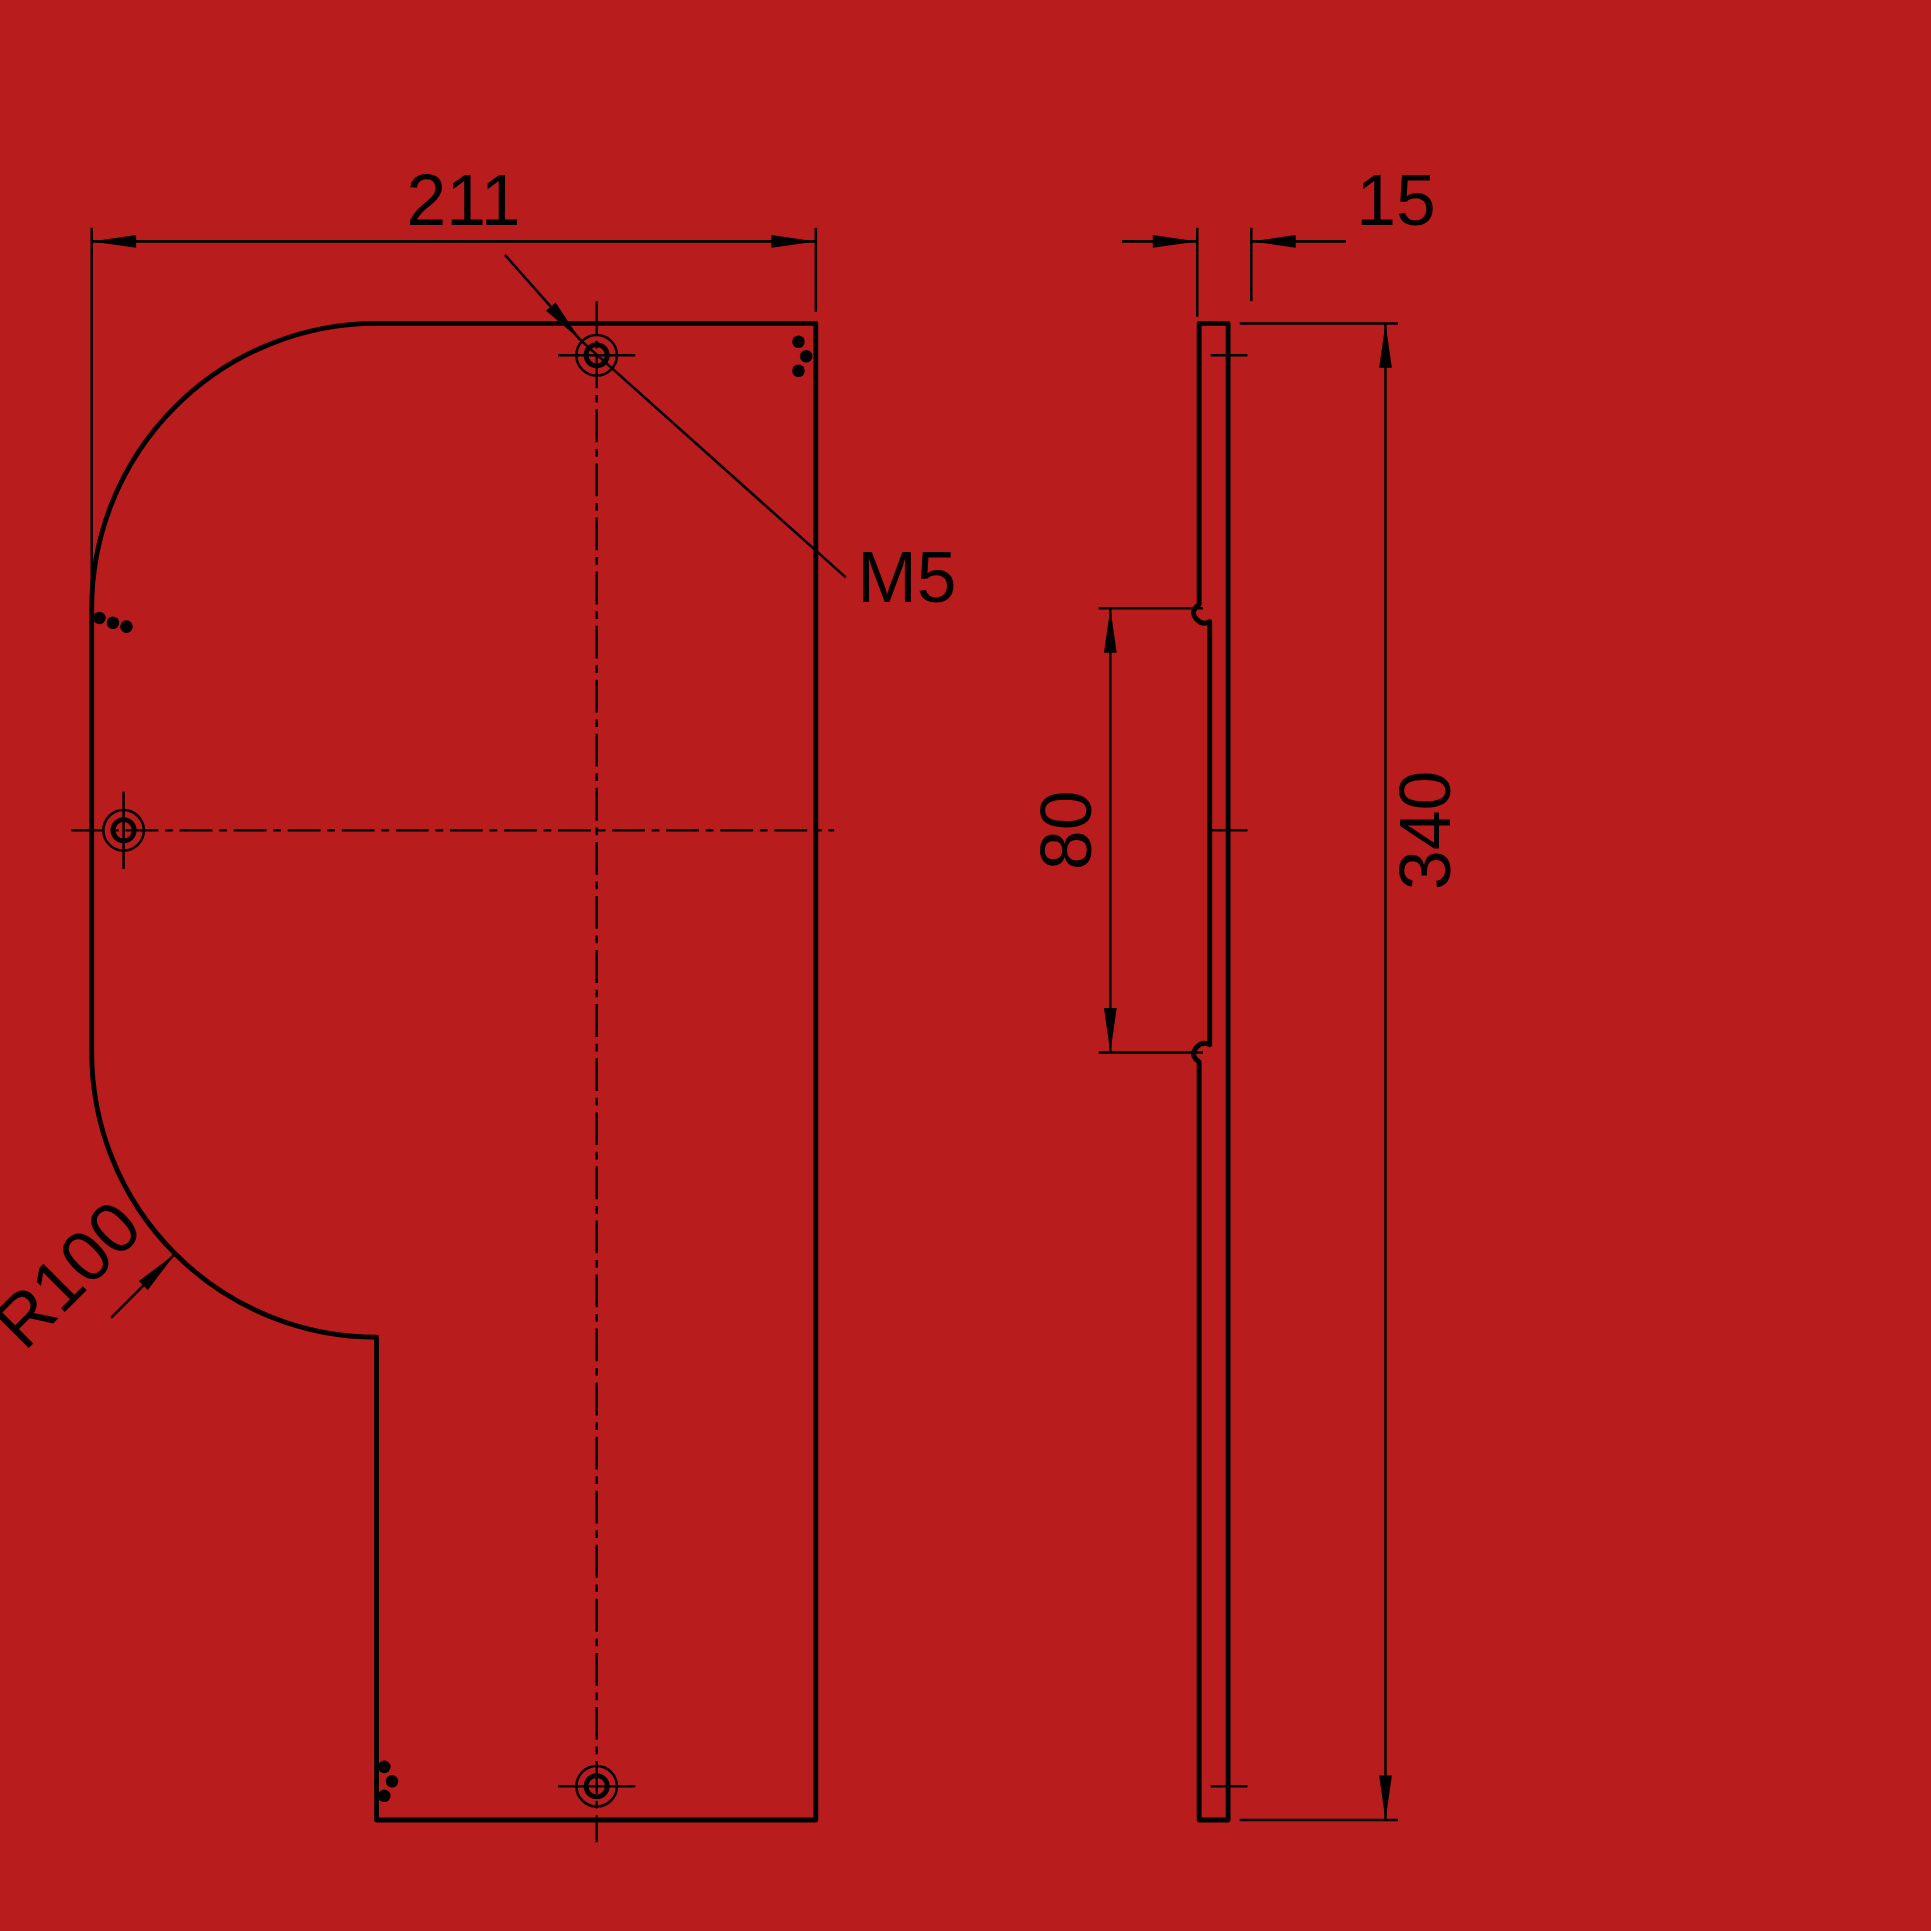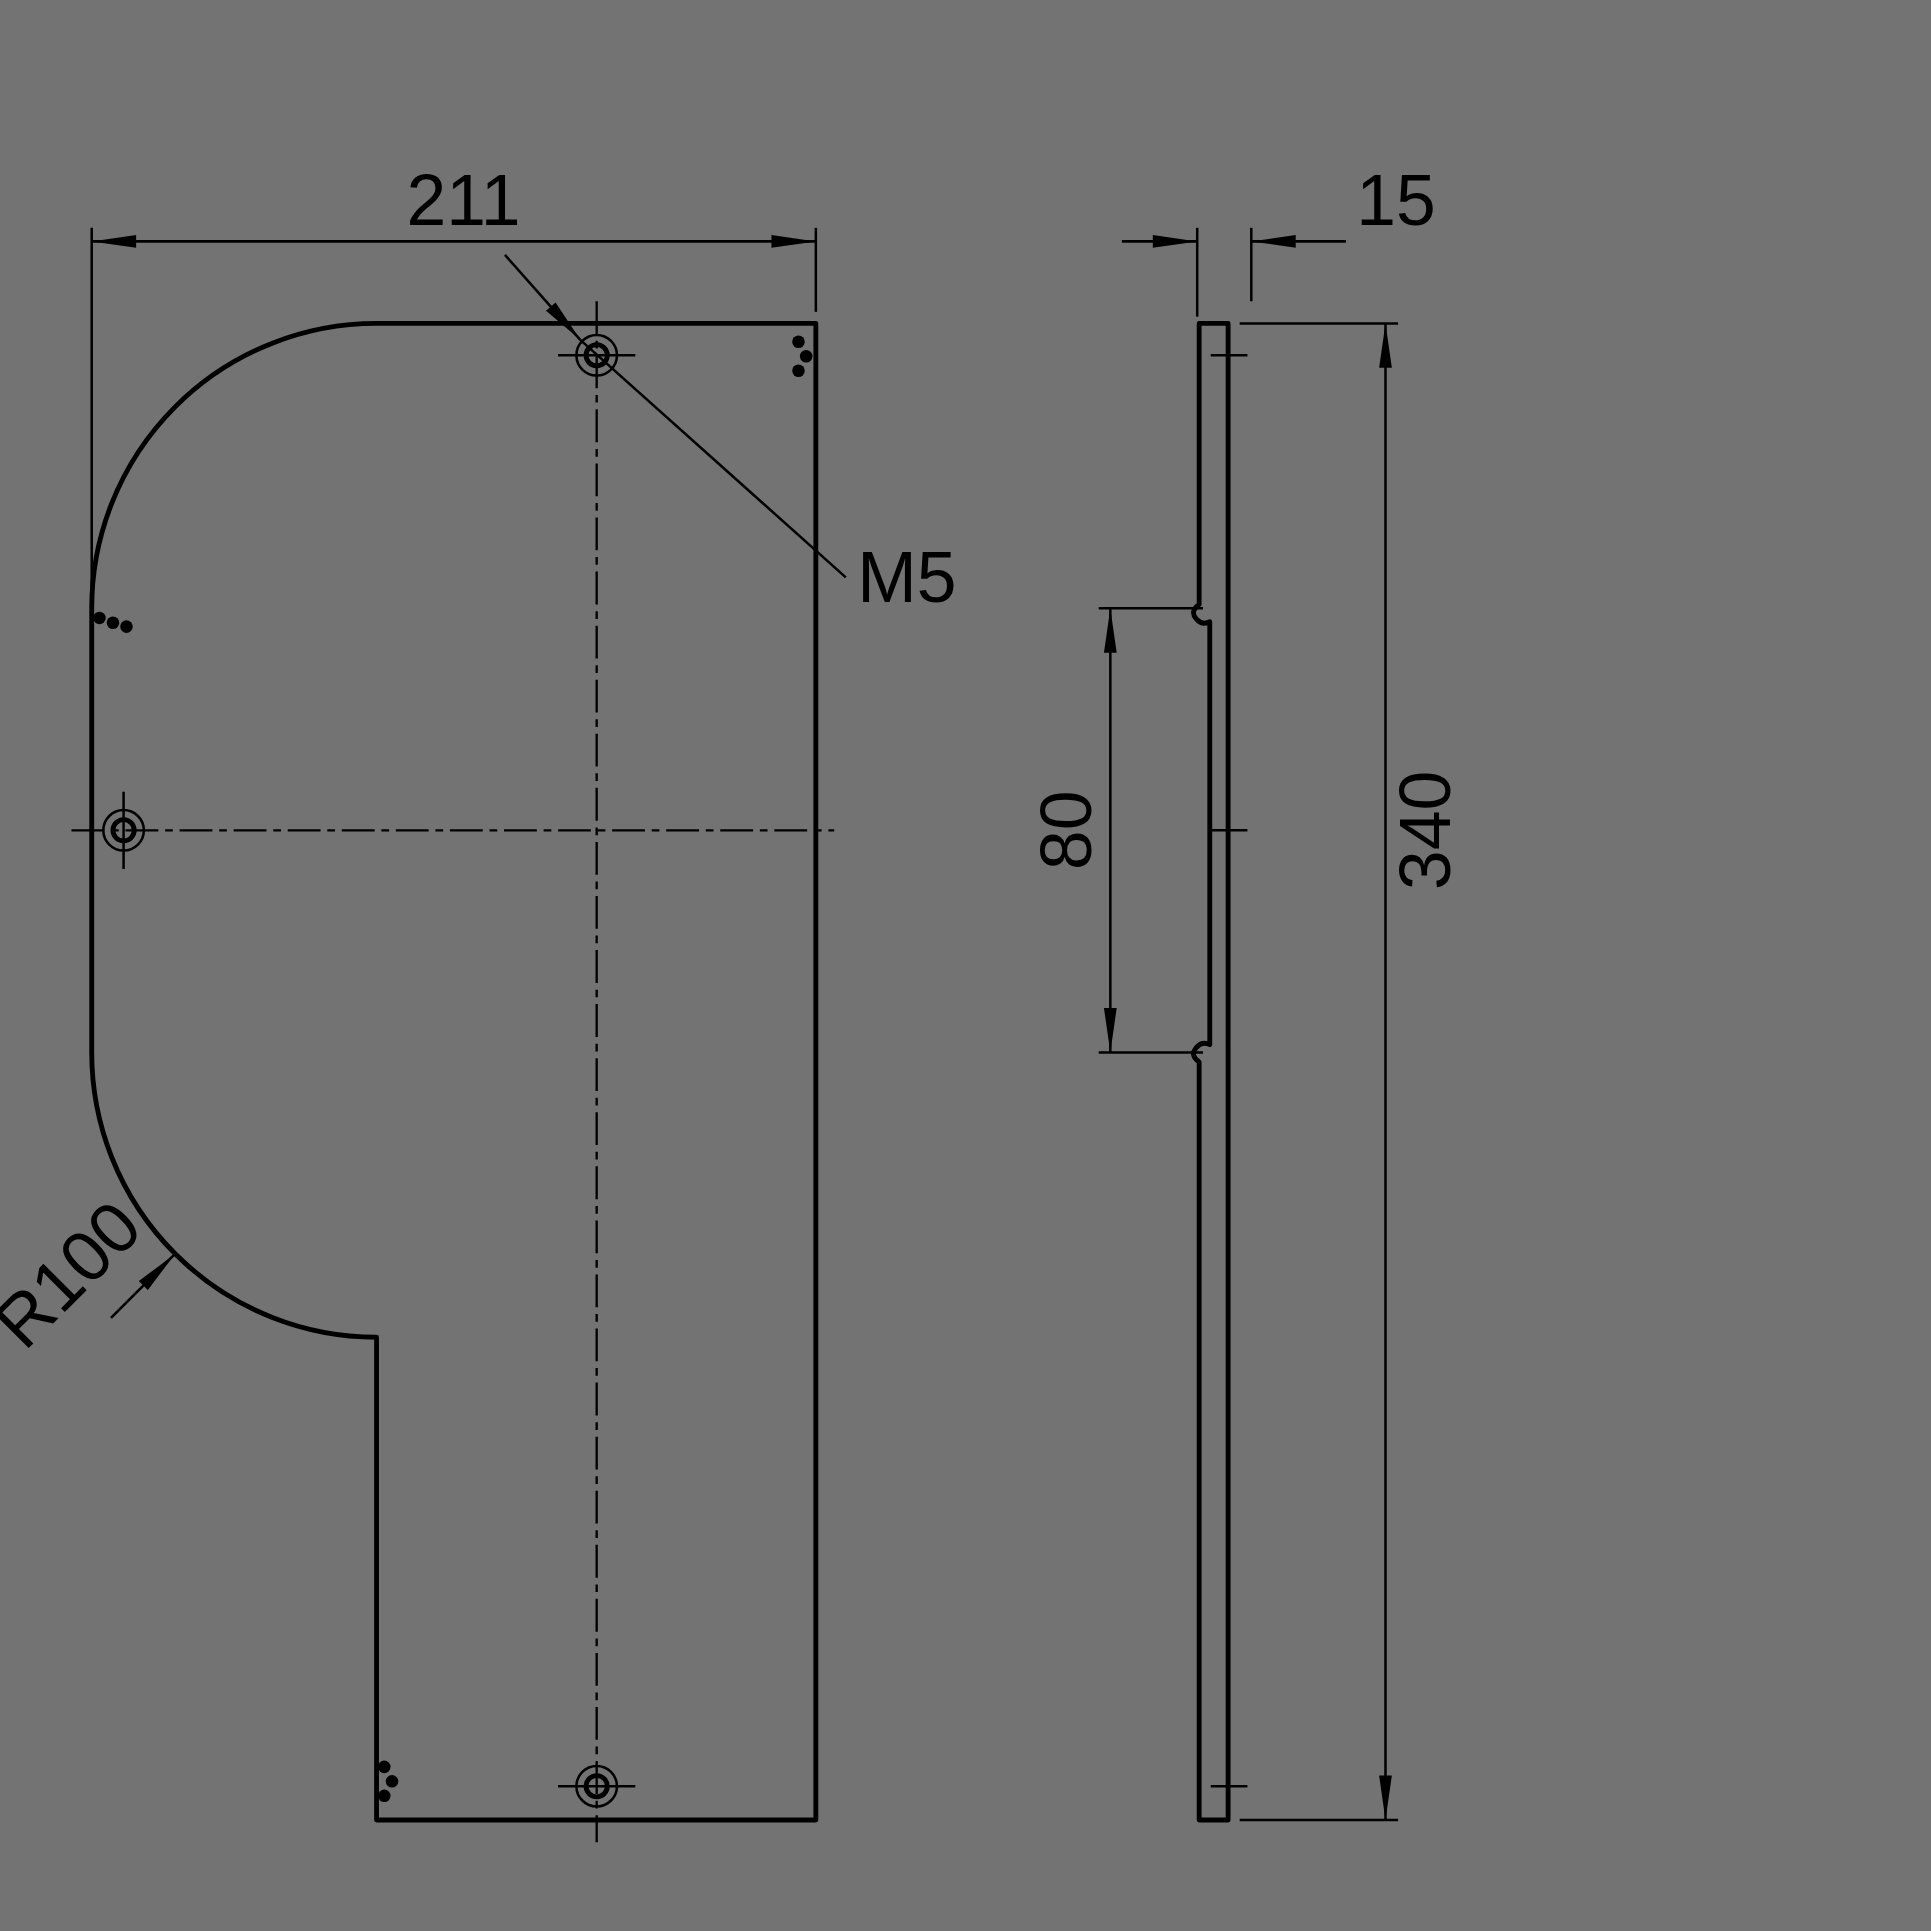--- a/index.html
+++ b/index.html
@@ -3,21 +3,21 @@
 <meta charset="utf-8">
 <style>
   html, body {
     margin: 0;
     padding: 0;
     background: #ffffff;
   }
   .canvas {
     width: 1931px;
     height: 1931px;
-    background: #737373;
+    background: #b91c1c;
     position: relative;
     text-align: right;
   }
   svg { display: block; }
   .outline {
     fill: none;
     stroke: #000000;
     stroke-width: 5;
     stroke-linejoin: round;
     stroke-linecap: round;

